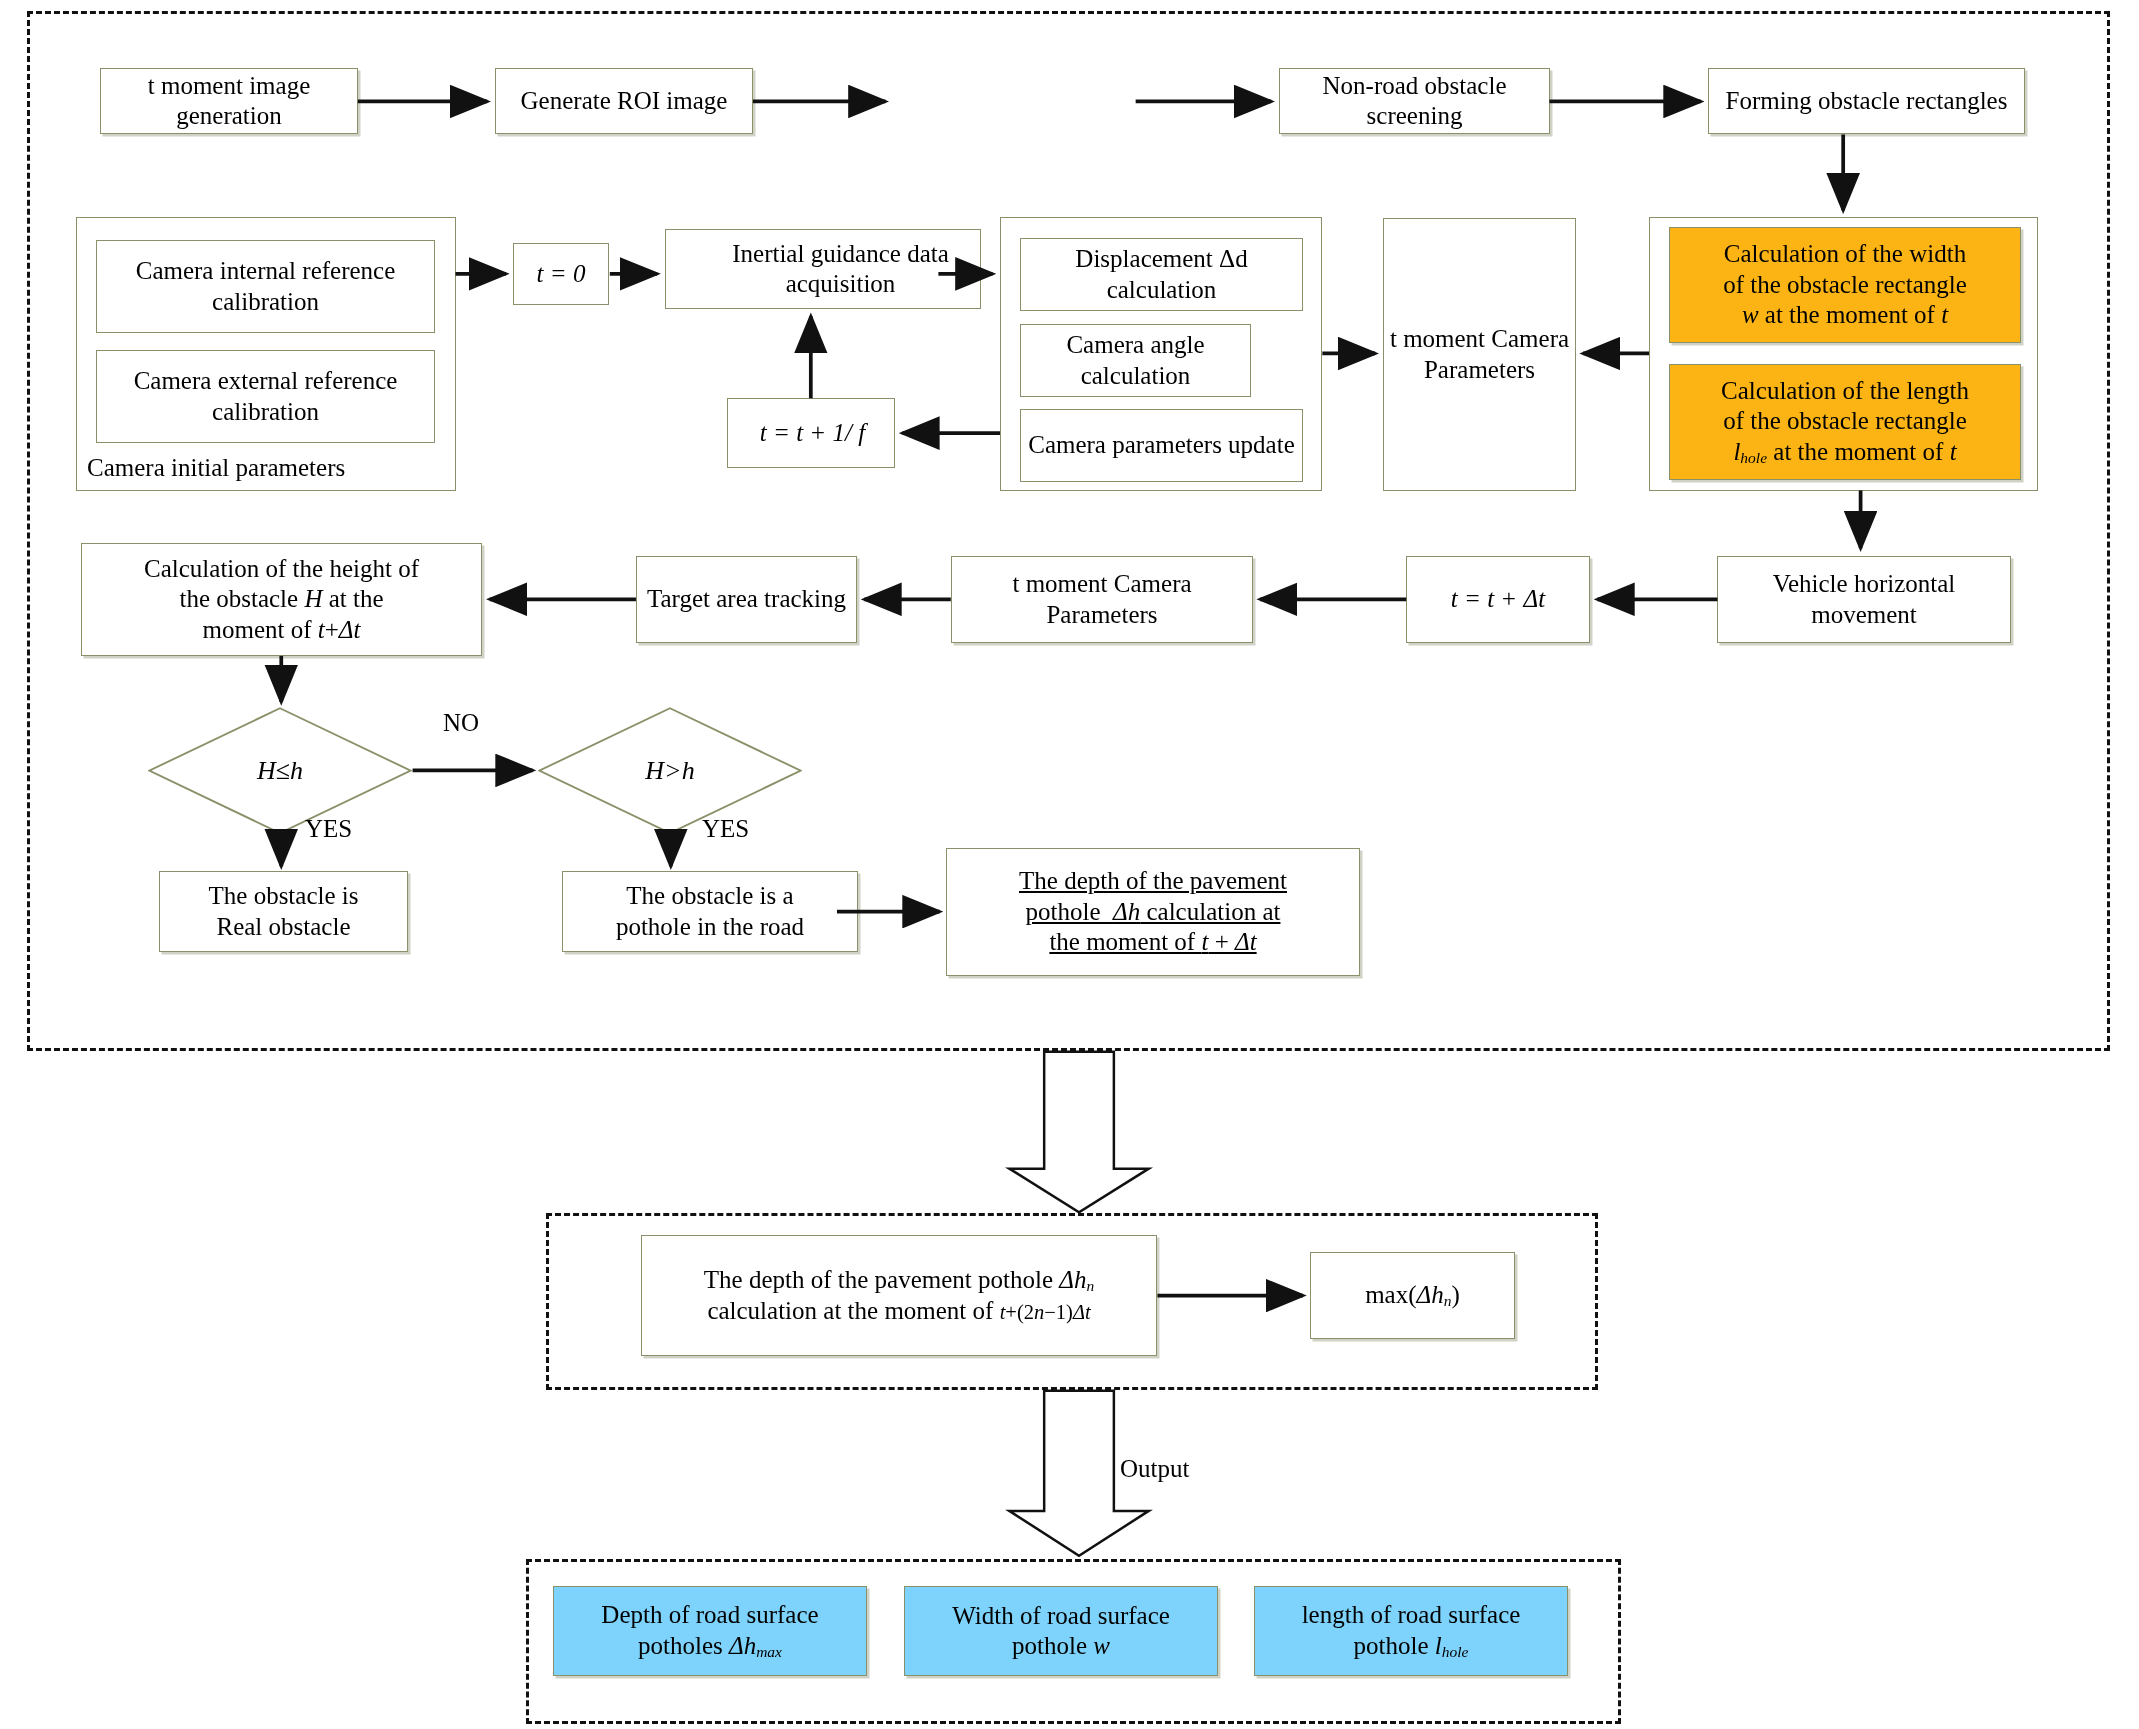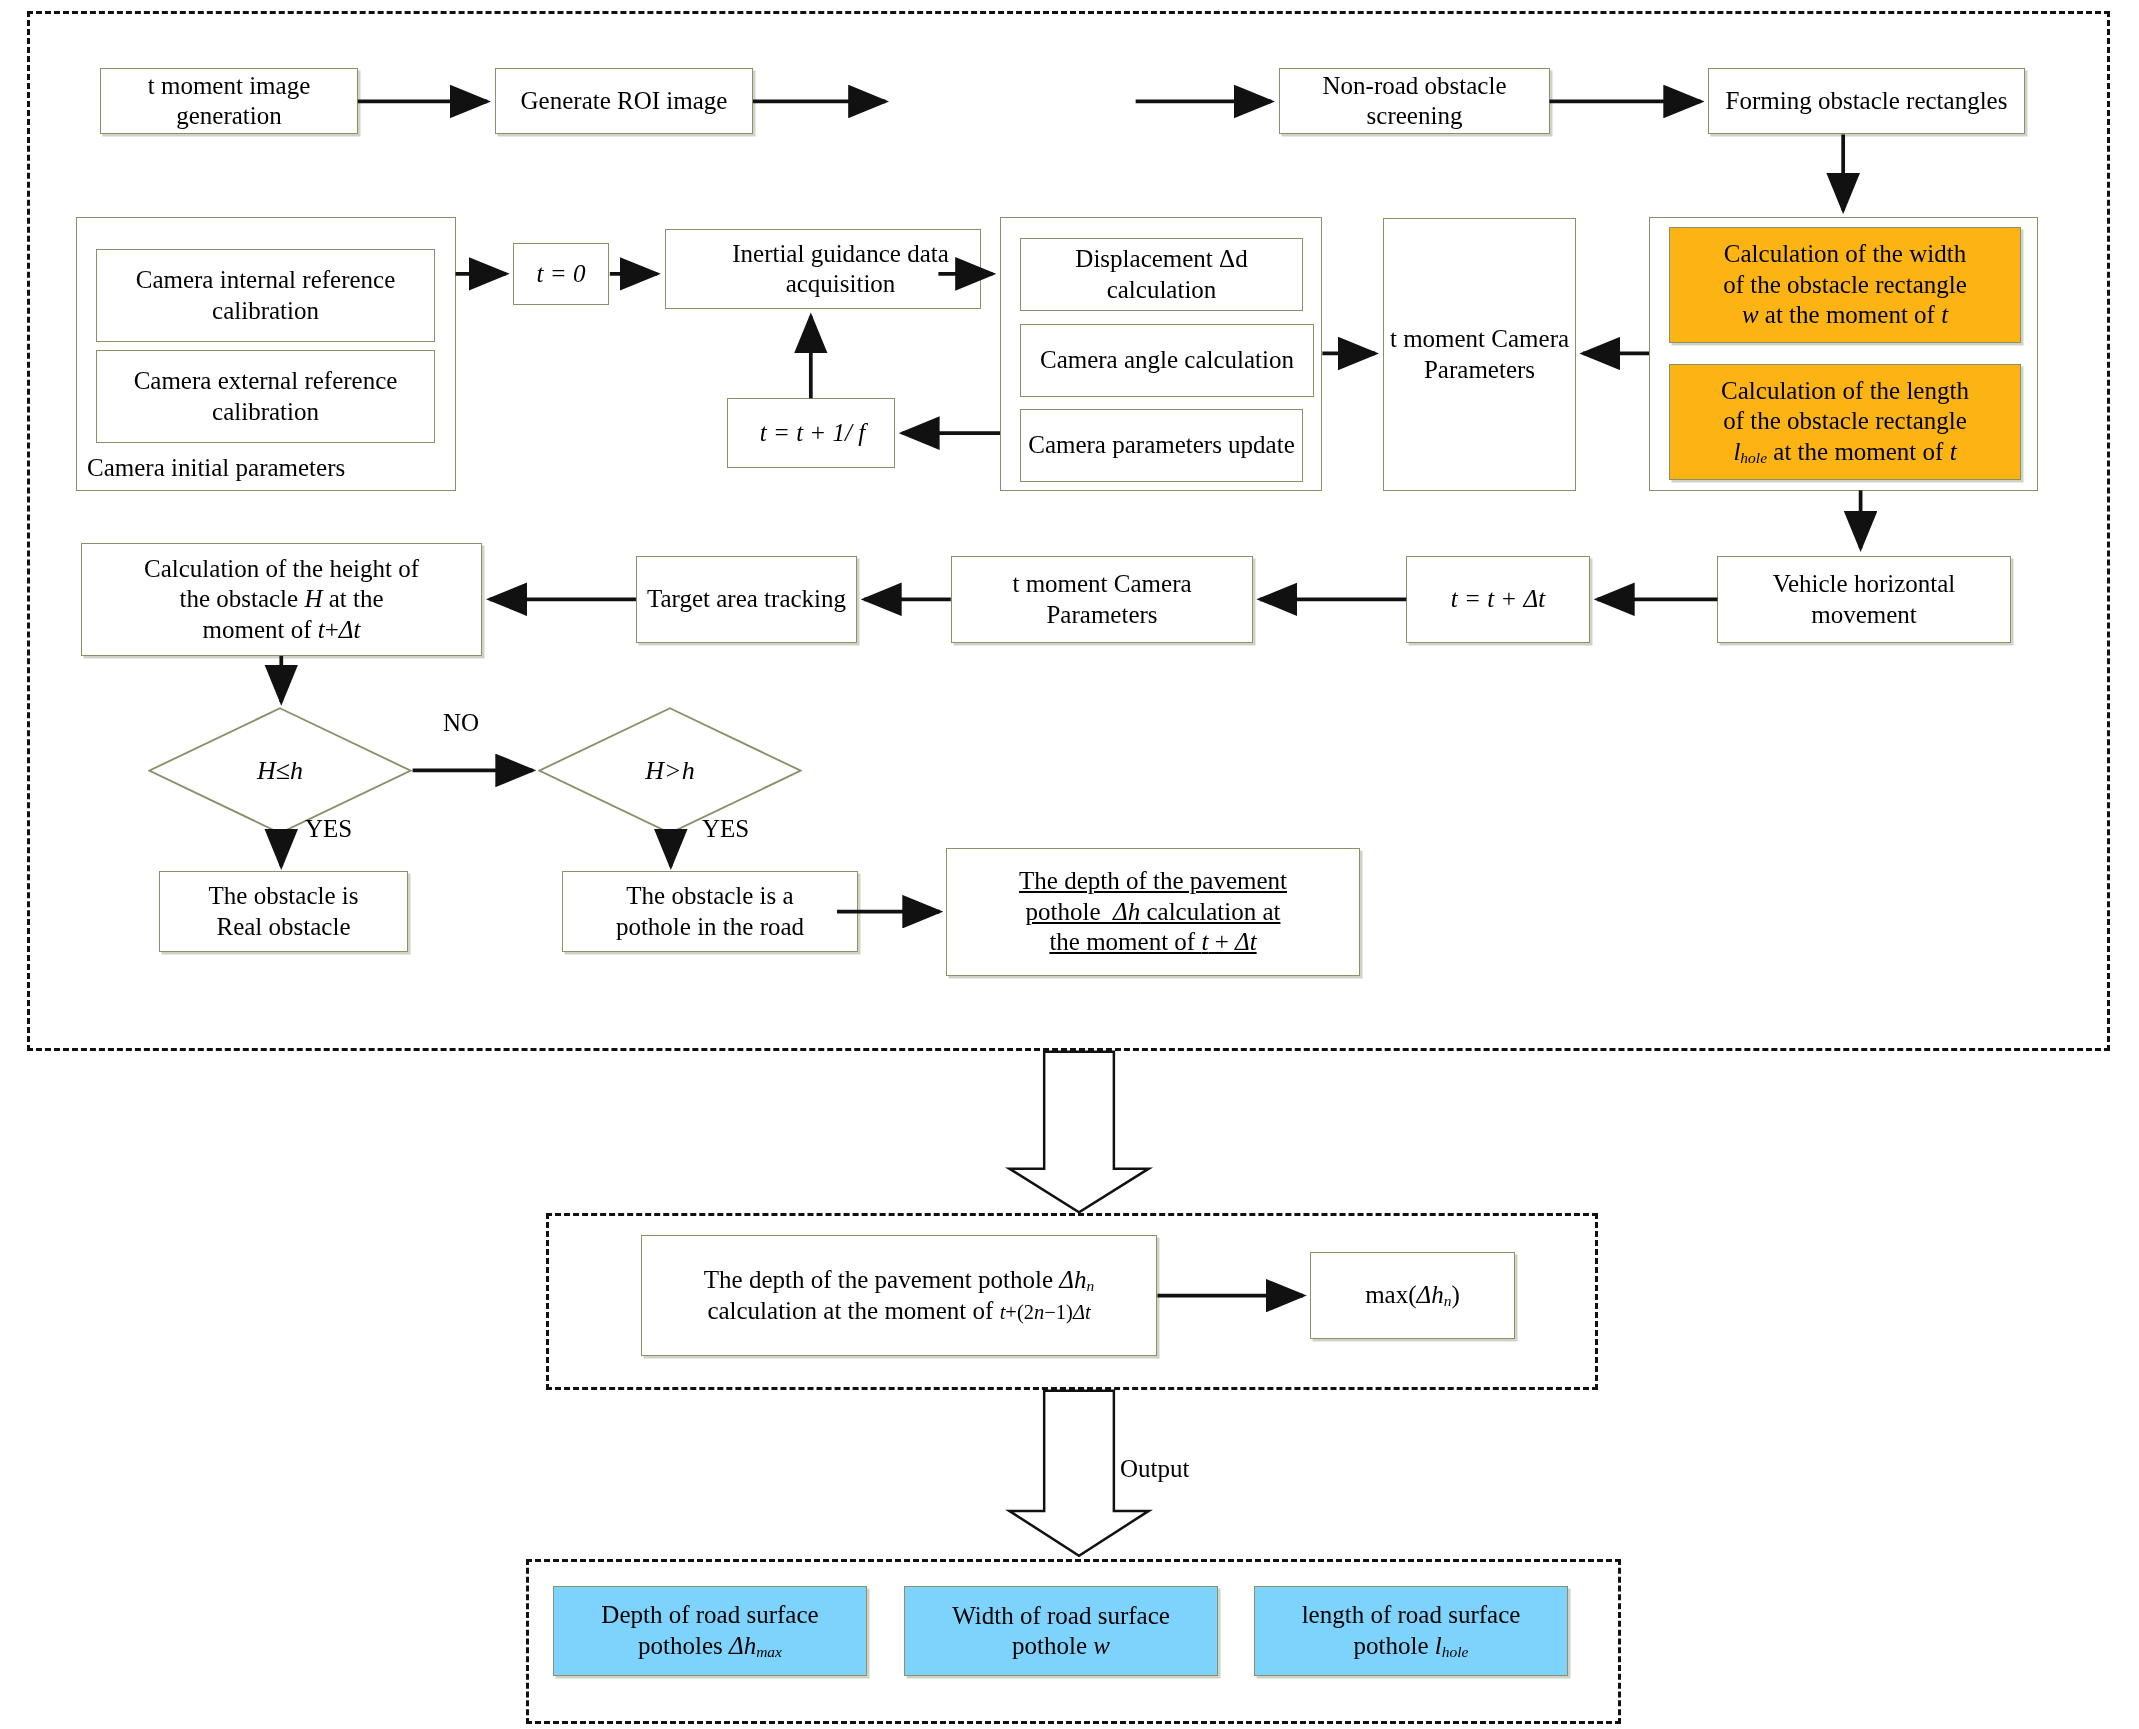--- a/index.html
+++ b/index.html
@@ -85,21 +85,21 @@
   <div class="box shadow" style="left:1708px; top:68px; width:317px; height:66px;">
     <span>Forming obstacle rectangles</span>
   </div>
 
   <div class="box shadow" style="left:1279px; top:68px; width:271px; height:66px;">
     <span>Non-road obstacle screening</span>
   </div>
 
   <div class="grp" style="left:76px; top:217px; width:380px; height:274px;"></div>
 
-  <div class="box" style="left:96px; top:240px; width:339px; height:93px;margin-top:9px;">
+  <div class="box" style="left:96px; top:240px; width:339px; height:93px;">
     <span>Camera internal reference calibration</span>
   </div>
 
   <div class="box" style="left:96px; top:350px; width:339px; height:93px;">
     <span>Camera external reference calibration</span>
   </div>
 
   <div class="lbl" style="left:87px; top:454px;">Camera initial parameters</div>
 
   <div class="box" style="left:513px; top:243px; width:96px; height:62px; font-style:italic;">
@@ -113,21 +113,21 @@
   <div class="box" style="left:727px; top:398px; width:168px; height:70px; font-style:italic;padding-left:8px;">
     <span>t = t + 1/ f</span>
   </div>
 
   <div class="grp" style="left:1000px; top:217px; width:322px; height:274px;"></div>
 
   <div class="box" style="left:1020px; top:238px; width:283px; height:73px;">
     <span>Displacement Δd calculation</span>
   </div>
 
-  <div class="box" style="left:1020px; top:324px; width:294px; height:73px;">
+  <div class="box" style="left:1020px; top:324px; width:231px; height:73px;">
     <span>Camera angle calculation</span>
   </div>
 
   <div class="box" style="left:1020px; top:409px; width:283px; height:73px;">
     <span>Camera parameters update</span>
   </div>
 
   <div class="box" style="left:1383px; top:218px; width:193px; height:273px;">
     <span>t moment Camera Parameters</span>
   </div>

